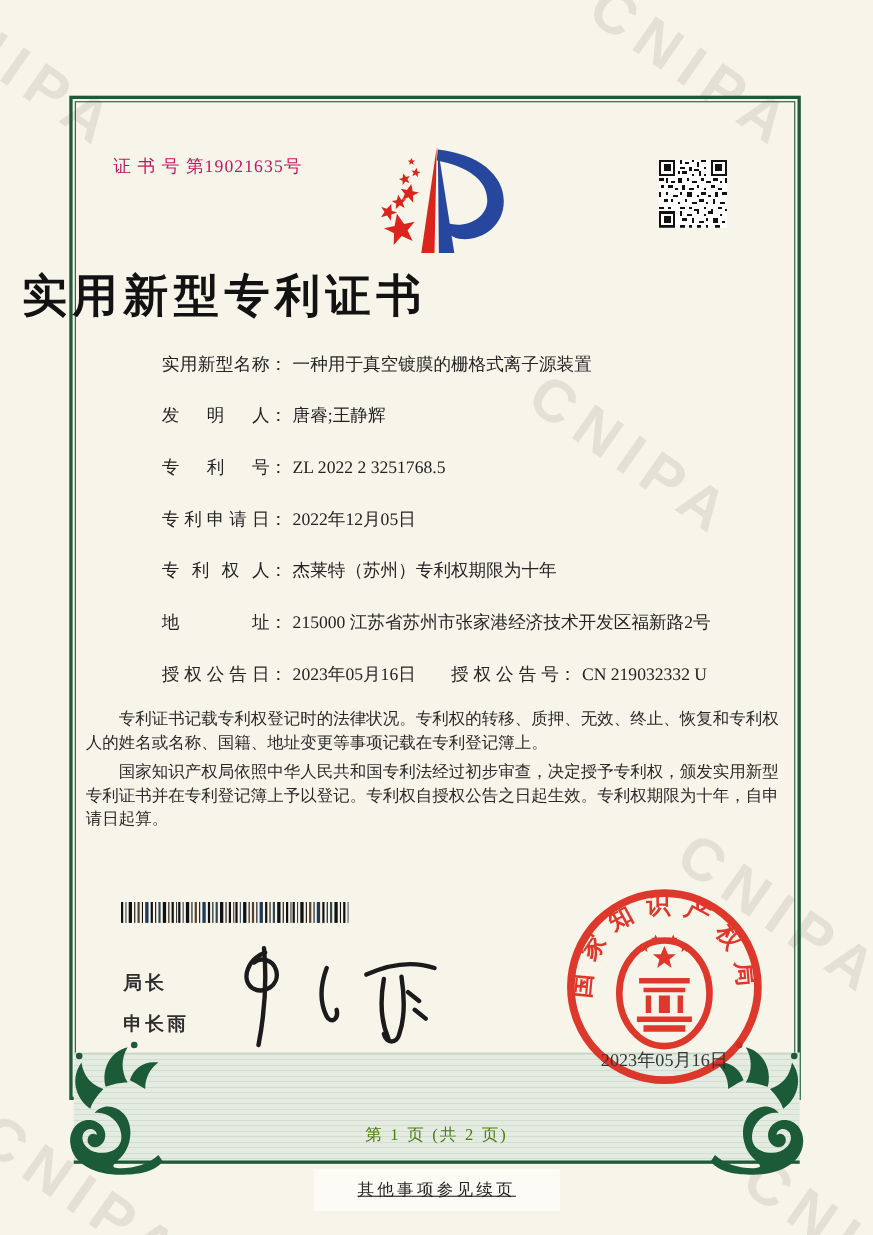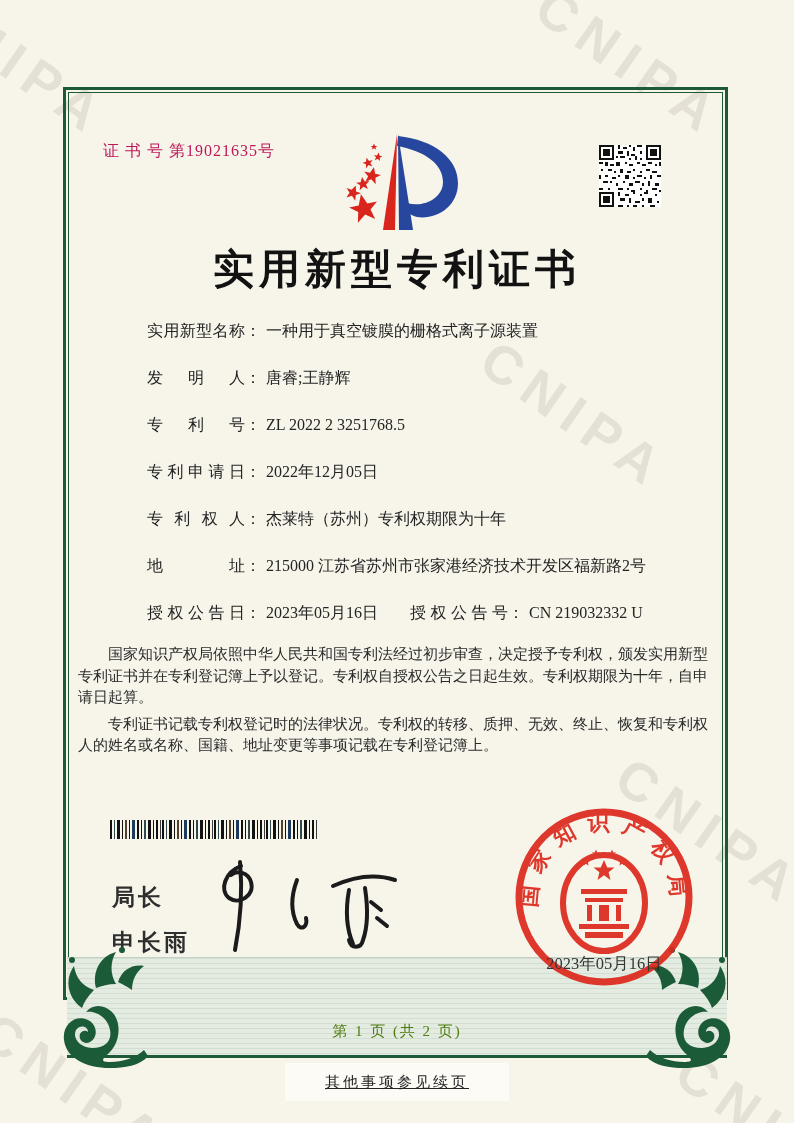--- a/index.html
+++ b/index.html
@@ -21,39 +21,39 @@
   .frame{
     position:absolute;left:63px;top:87px;width:665px;height:913px;box-sizing:border-box;
     border:3px solid #1d5a38;
   }
   .frame::before{content:"";position:absolute;inset:2px;border:1px solid #1d5a38;}
   
   .certno{position:absolute;left:103px;top:141px;font-size:16px;letter-spacing:1px;color:#be185d;}
   .logo{position:absolute;left:335px;top:130px;}
   .qr{position:absolute;left:599px;top:145px;}
   .title{
-    position:absolute;left:0;right:0;top:242px;margin:0;text-align:center;
-    font-size:41px;font-weight:bold;letter-spacing:5px;color:#121212;
+    position:absolute;left:0;right:0;top:242px;margin:0;
+    font-size:41px;font-weight:bold;letter-spacing:5px;color:#121212;padding-left:20px;
   }
   
   .fields{position:absolute;left:103px;top:321px;width:620px;font-size:16px;color:#242424;}
   .frow{height:24px;margin-bottom:23px;white-space:nowrap;margin-left:44px;}
   .flabel{display:inline-block;width:98px;text-align:justify;text-align-last:justify;}
   .fcolon{display:inline-block;width:16px;}
   .fvalue{margin-left:5px;}
   .fvalue.fixed{display:inline-block;width:142px;margin-left:5px;}
   .flabel.second{margin-left:2px;}
   
   .bodytext{position:absolute;left:78px;top:644px;width:642px;font-size:15px;line-height:21.5px;color:#2a2a2a;}
   .bodytext p{margin:0 0 5px 0;text-indent:2em;}
   
   .barcode{position:absolute;left:110px;top:820px;}
   
   .signer{position:absolute;left:112px;top:882px;font-family:"Liberation Sans","DejaVu Sans",sans-serif;
-    font-size:23px;font-weight:600;letter-spacing:3px;color:#2e2e2e;}
+    font-size:17px;font-weight:600;letter-spacing:3px;color:#2e2e2e;}
   .signer div{margin-bottom:14px;}
   .signature{position:absolute;left:205px;top:856px;}
   
   .band{
     position:absolute;left:67px;top:957px;width:660px;height:97px;
     background:#e4ebe0;
     background-image:repeating-linear-gradient(180deg,rgba(50,105,75,0.10) 0 1px,transparent 1px 5px);
     border-top:1px solid #c2d2c4;border-bottom:3px solid #1d5a38;
   }
   .pagenum{position:absolute;left:0;right:0;top:1022px;text-align:center;font-size:15px;color:#4d7c0f;letter-spacing:2px;}
@@ -140,22 +140,22 @@
     </div>
     <div class="frow">
       <span class="flabel">地址</span><span class="fcolon">：</span><span class="fvalue">215000 江苏省苏州市张家港经济技术开发区福新路2号</span>
     </div>
     <div class="frow">
       <span class="flabel">授权公告日</span><span class="fcolon">：</span><span class="fvalue fixed">2023年05月16日</span><span class="flabel second">授权公告号</span><span class="fcolon">：</span><span class="fvalue">CN 219032332 U</span>
     </div>
   </div>
 
   <div class="bodytext">
+    <p>专利证书记载专利权登记时的法律状况。专利权的转移、质押、无效、终止、恢复和专利权人的姓名或名称、国籍、地址变更等事项记载在专利登记簿上。</p>
     <p>国家知识产权局依照中华人民共和国专利法经过初步审查，决定授予专利权，颁发实用新型专利证书并在专利登记簿上予以登记。专利权自授权公告之日起生效。专利权期限为十年，自申请日起算。</p>
-    <p>专利证书记载专利权登记时的法律状况。专利权的转移、质押、无效、终止、恢复和专利权人的姓名或名称、国籍、地址变更等事项记载在专利登记簿上。</p>
   </div>
 
   <svg class="barcode" width="207" height="19" viewBox="0 0 207 19">
     <defs>
       <g id="bars">
         <rect x="0" width="2" height="19" fill="#111"></rect>
           <rect x="4" width="1" height="19" fill="#2d4a52"></rect>
         <rect x="7" width="3" height="19" fill="#111"></rect>
           <rect x="12" width="1" height="19" fill="#111"></rect>
         <rect x="15" width="2" height="19" fill="#53412c"></rect>

